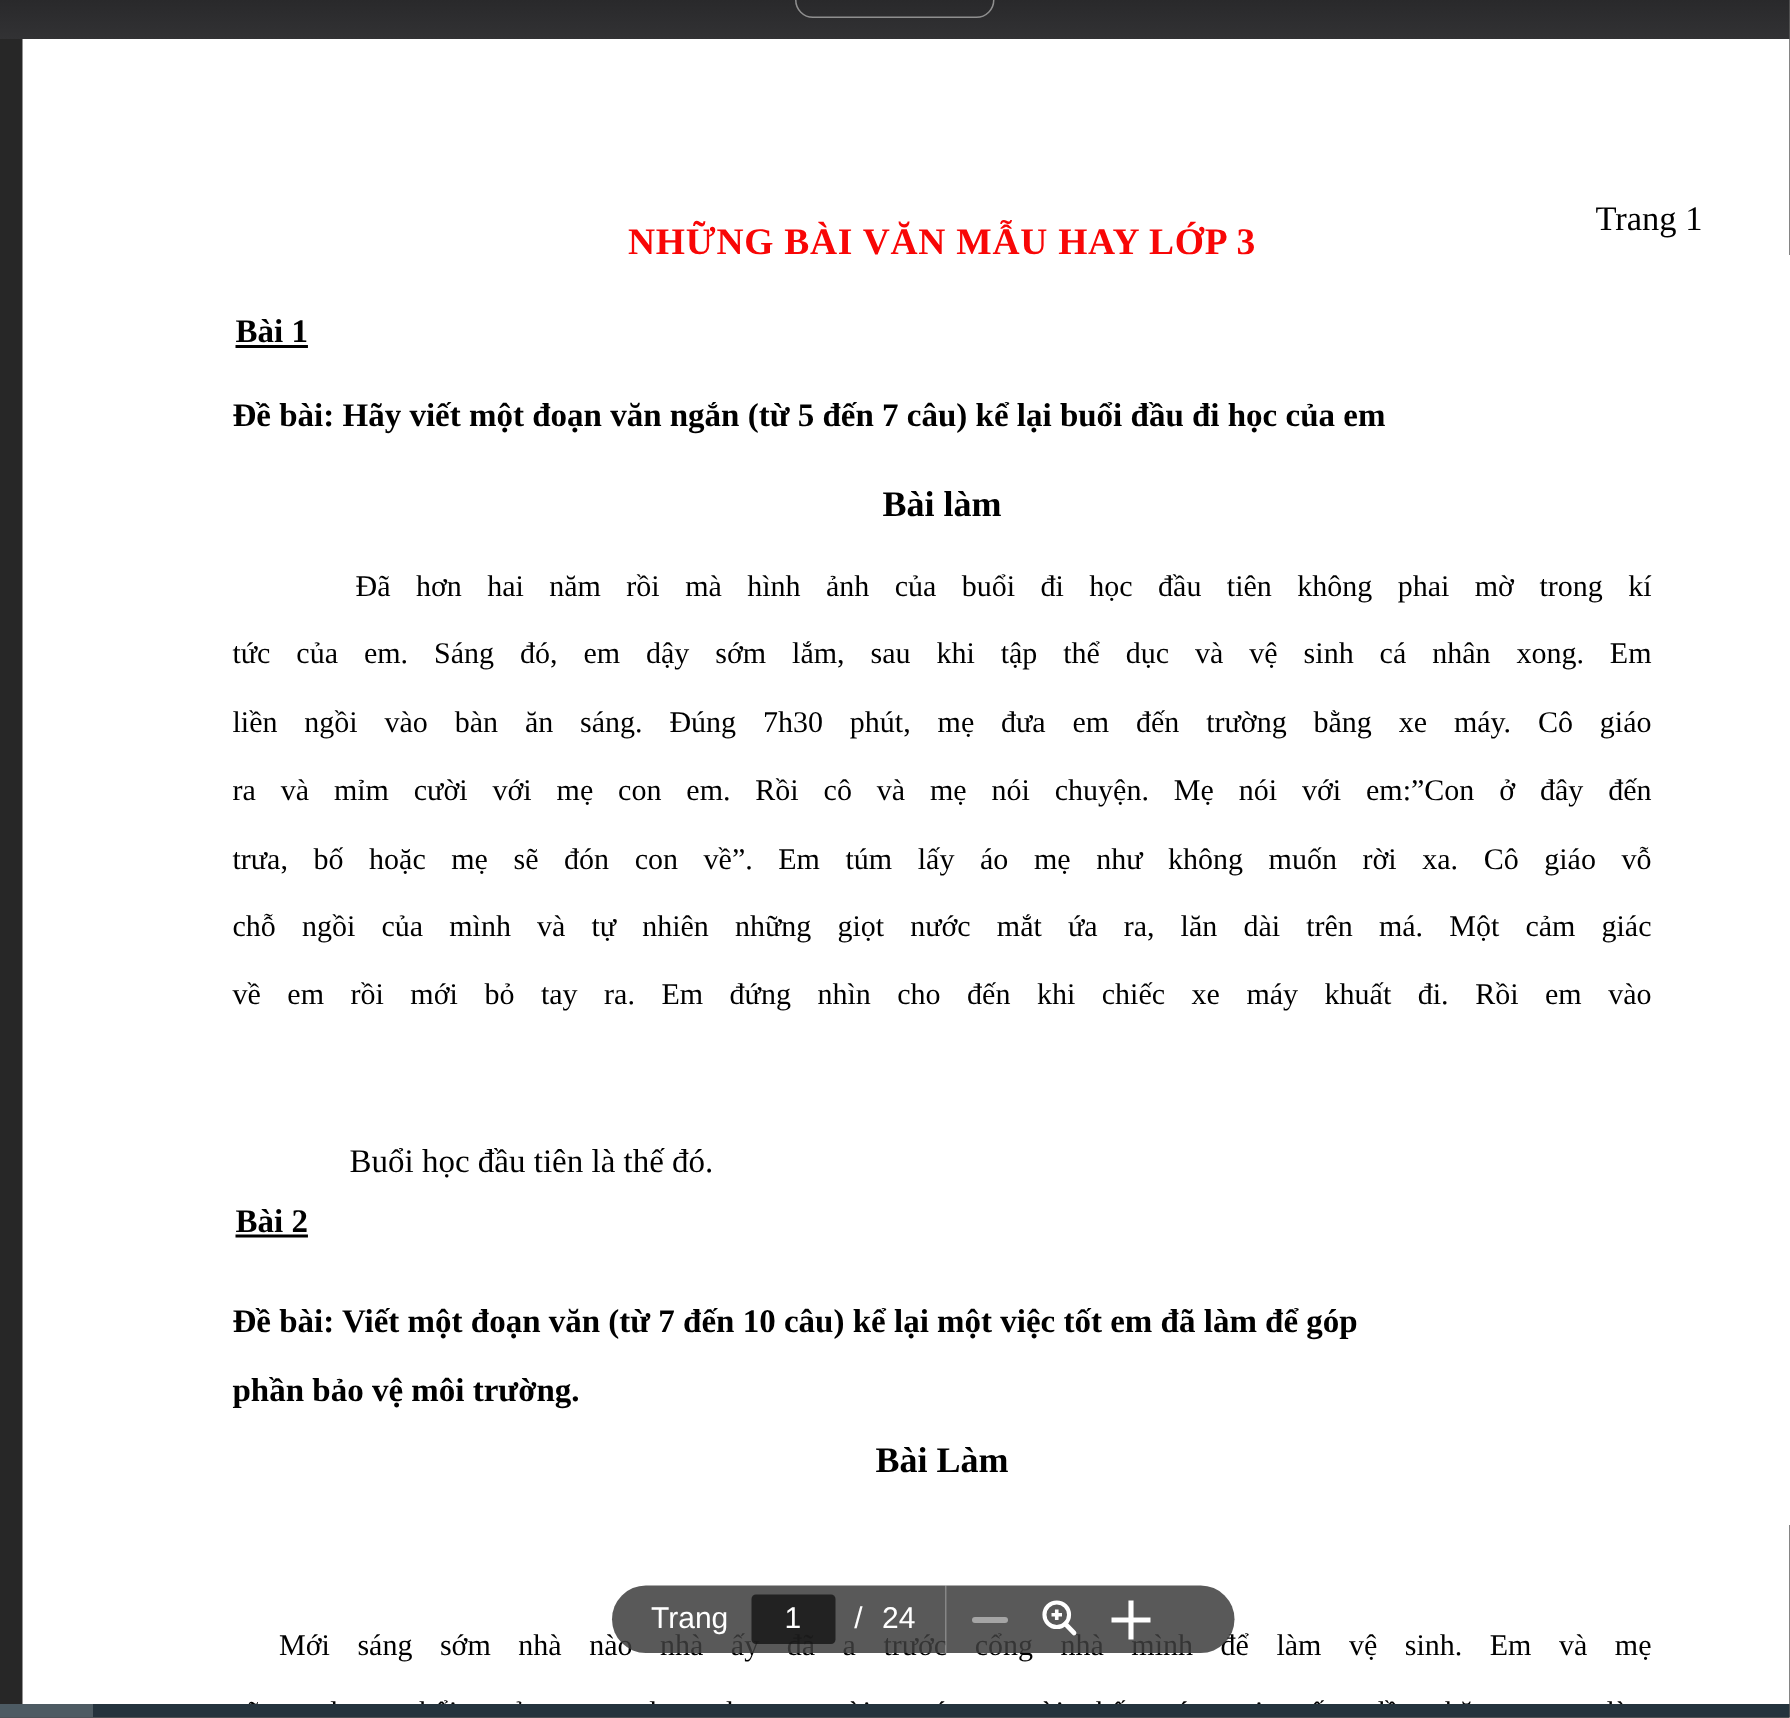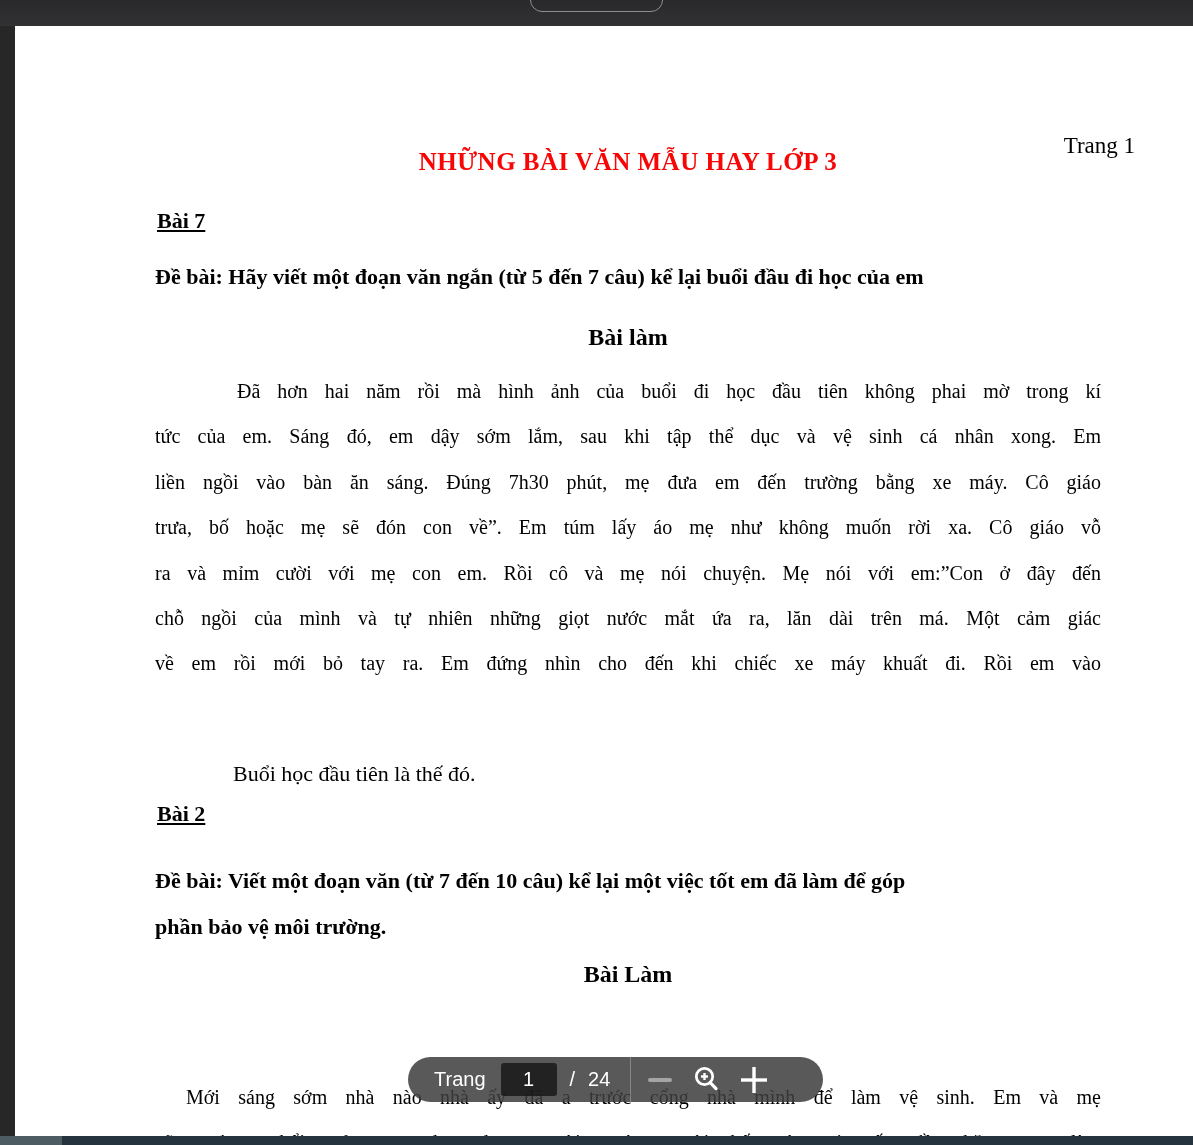--- a/index.html
+++ b/index.html
@@ -67,30 +67,30 @@
   <div class="topbar">
     <div class="tab-ghost"></div>
   </div>
 
   <div class="gutter"></div>
 
   <div class="page">
     <div class="pg-header">Trang 1</div>
     <div class="doc-title">NHỮNG BÀI VĂN MẪU HAY LỚP 3</div>
 
-    <div class="h-bai b1">Bài 7</div>
+    <div class="h-bai b1">Bài 1</div>
     <div class="prompt p1">Đề bài: Hãy viết một đoạn văn ngắn (từ 5 đến 7 câu) kể lại buổi đầu đi học của em</div>
     <div class="center-h c1">Bài làm</div>
 
     <div class="para para1">
       <div class="jline indent1">Đã hơn hai năm rồi mà hình ảnh của buổi đi học đầu tiên không phai mờ trong kí</div>
       <div class="jline">tức của em. Sáng đó, em dậy sớm lắm, sau khi tập thể dục và vệ sinh cá nhân xong. Em</div>
       <div class="jline">liền ngồi vào bàn ăn sáng. Đúng 7h30 phút, mẹ đưa em đến trường bằng xe máy. Cô giáo</div>
+      <div class="jline">ra và mỉm cười với mẹ con em. Rồi cô và mẹ nói chuyện. Mẹ nói với em:”Con ở đây đến</div>
       <div class="jline">trưa, bố hoặc mẹ sẽ đón con về”. Em túm lấy áo mẹ như không muốn rời xa. Cô giáo vỗ</div>
-      <div class="jline">ra và mỉm cười với mẹ con em. Rồi cô và mẹ nói chuyện. Mẹ nói với em:”Con ở đây đến</div>
       <div class="jline">chỗ ngồi của mình và tự nhiên những giọt nước mắt ứa ra, lăn dài trên má. Một cảm giác</div>
       <div class="jline">về em rồi mới bỏ tay ra. Em đứng nhìn cho đến khi chiếc xe máy khuất đi. Rồi em vào</div>
     </div>
 
     <div class="closing">Buổi học đầu tiên là thế đó.</div>
 
     <div class="h-bai b2">Bài 2</div>
     <div class="prompt prompt2">
       <div>Đề bài: Viết một đoạn văn (từ 7 đến 10 câu) kể lại một việc tốt em đã làm để góp</div>
       <div>phần bảo vệ môi trường.</div>

